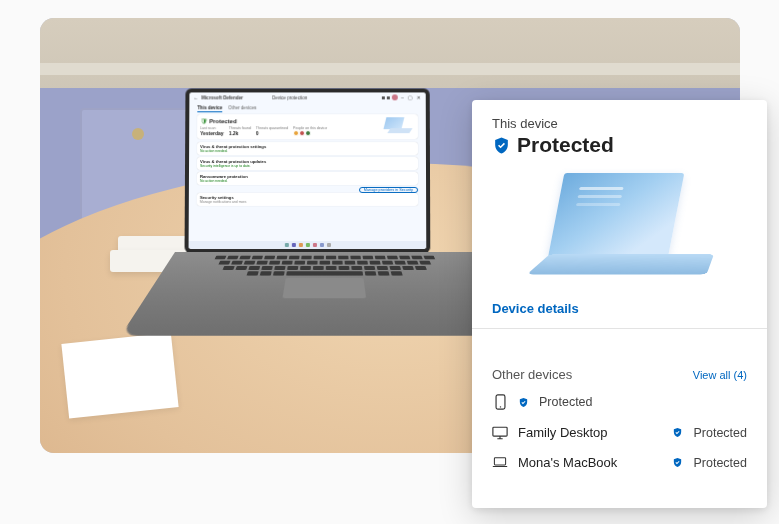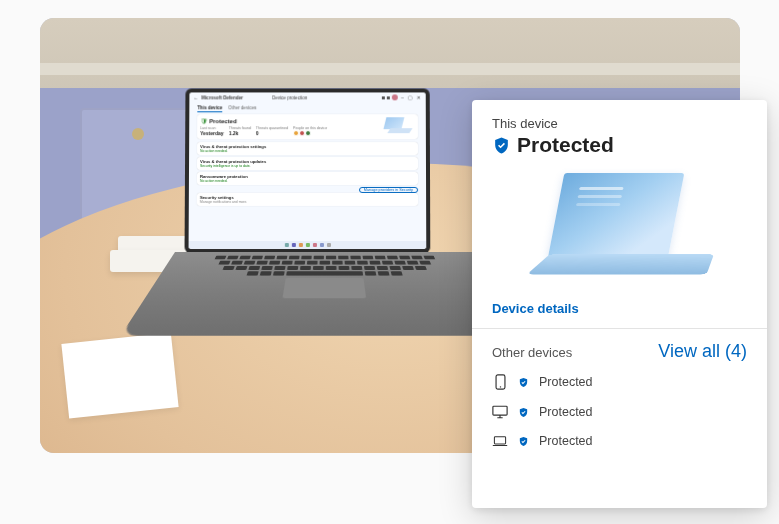--- a/index.html
+++ b/index.html
@@ -217,21 +217,21 @@
       transform-origin: top left;
       border-radius: 6px;
     }
     .popup .device-details{
       font-size: 13px; color: #0067c0; font-weight: 600;
       margin-top: 2px; margin-bottom: 12px; cursor: pointer;
     }
     .popup .sep { height:1px; background:#e3e3e3; margin: 0 -20px 12px;}
     .popup .other-row{ display:flex; justify-content:space-between; align-items:baseline; margin-bottom: 12px;}
     .popup .other-label{ font-size:13px; color:#555;}
-    .popup .view-all{ font-size:18px; color:#0067c0; cursor:pointer;}
+    .popup .view-all{ font-size:11px; color:#0067c0; cursor:pointer;margin-top:28px;}
     .device-list{ display:flex; flex-direction:column; gap: 15px;}
     .device-item{ display:flex; align-items:center; gap:10px; font-size:13px;}
     .device-item .dev-icon{ width:16px; display:flex; justify-content:center; color:#333;}
     .device-item .dev-name{ flex:1; color:#222;}
     .device-item .mini-shield{ width:11px;height:11px; color:#0067c0;}
     .device-item .mini-shield svg{width:100%;height:100%;display:block;}
     .device-item .dev-status{ color:#444; font-size:12.5px;}
   </style>
 </head>
 <body>
@@ -443,34 +443,36 @@
       </span>
       <span class="dev-status">Protected</span>
     </div>
     <div class="device-item">
       <span class="dev-icon">
         <svg width="16" height="14" viewBox="0 0 18 15">
             <rect x="1" y="1" width="16" height="10" rx="1" fill="none" stroke="currentColor" stroke-width="1.3"></rect>
             <path d="M6 14h6M9 11v3" stroke="currentColor" stroke-width="1.3"></path>
           </svg>
       </span>
+      <span class="dev-name">Family Desktop</span>
       <span class="mini-shield">
         <svg viewBox="0 0 24 24">
             <path fill="currentColor" d="M12 2 4 5v6c0 5 3.4 9.7 8 11 4.6-1.3 8-6 8-11V5l-8-3Zm-1.2 13.6-3.2-3.2 1.4-1.4 1.8 1.8 4.2-4.2 1.4 1.4-5.6 5.6Z"></path>
           </svg>
       </span>
       <span class="dev-status">Protected</span>
     </div>
     <div class="device-item">
       <span class="dev-icon">
         <svg width="17" height="13" viewBox="0 0 20 14">
             <rect x="3" y="1" width="14" height="9" rx="1" fill="none" stroke="currentColor" stroke-width="1.3"></rect>
             <path d="M1 12h18" stroke="currentColor" stroke-width="1.3"></path>
           </svg>
       </span>
+      <span class="dev-name">Mona's MacBook</span>
       <span class="mini-shield">
         <svg viewBox="0 0 24 24">
             <path fill="currentColor" d="M12 2 4 5v6c0 5 3.4 9.7 8 11 4.6-1.3 8-6 8-11V5l-8-3Zm-1.2 13.6-3.2-3.2 1.4-1.4 1.8 1.8 4.2-4.2 1.4 1.4-5.6 5.6Z"></path>
           </svg>
       </span>
       <span class="dev-status">Protected</span>
     </div>
   </div>
 </div>
 

